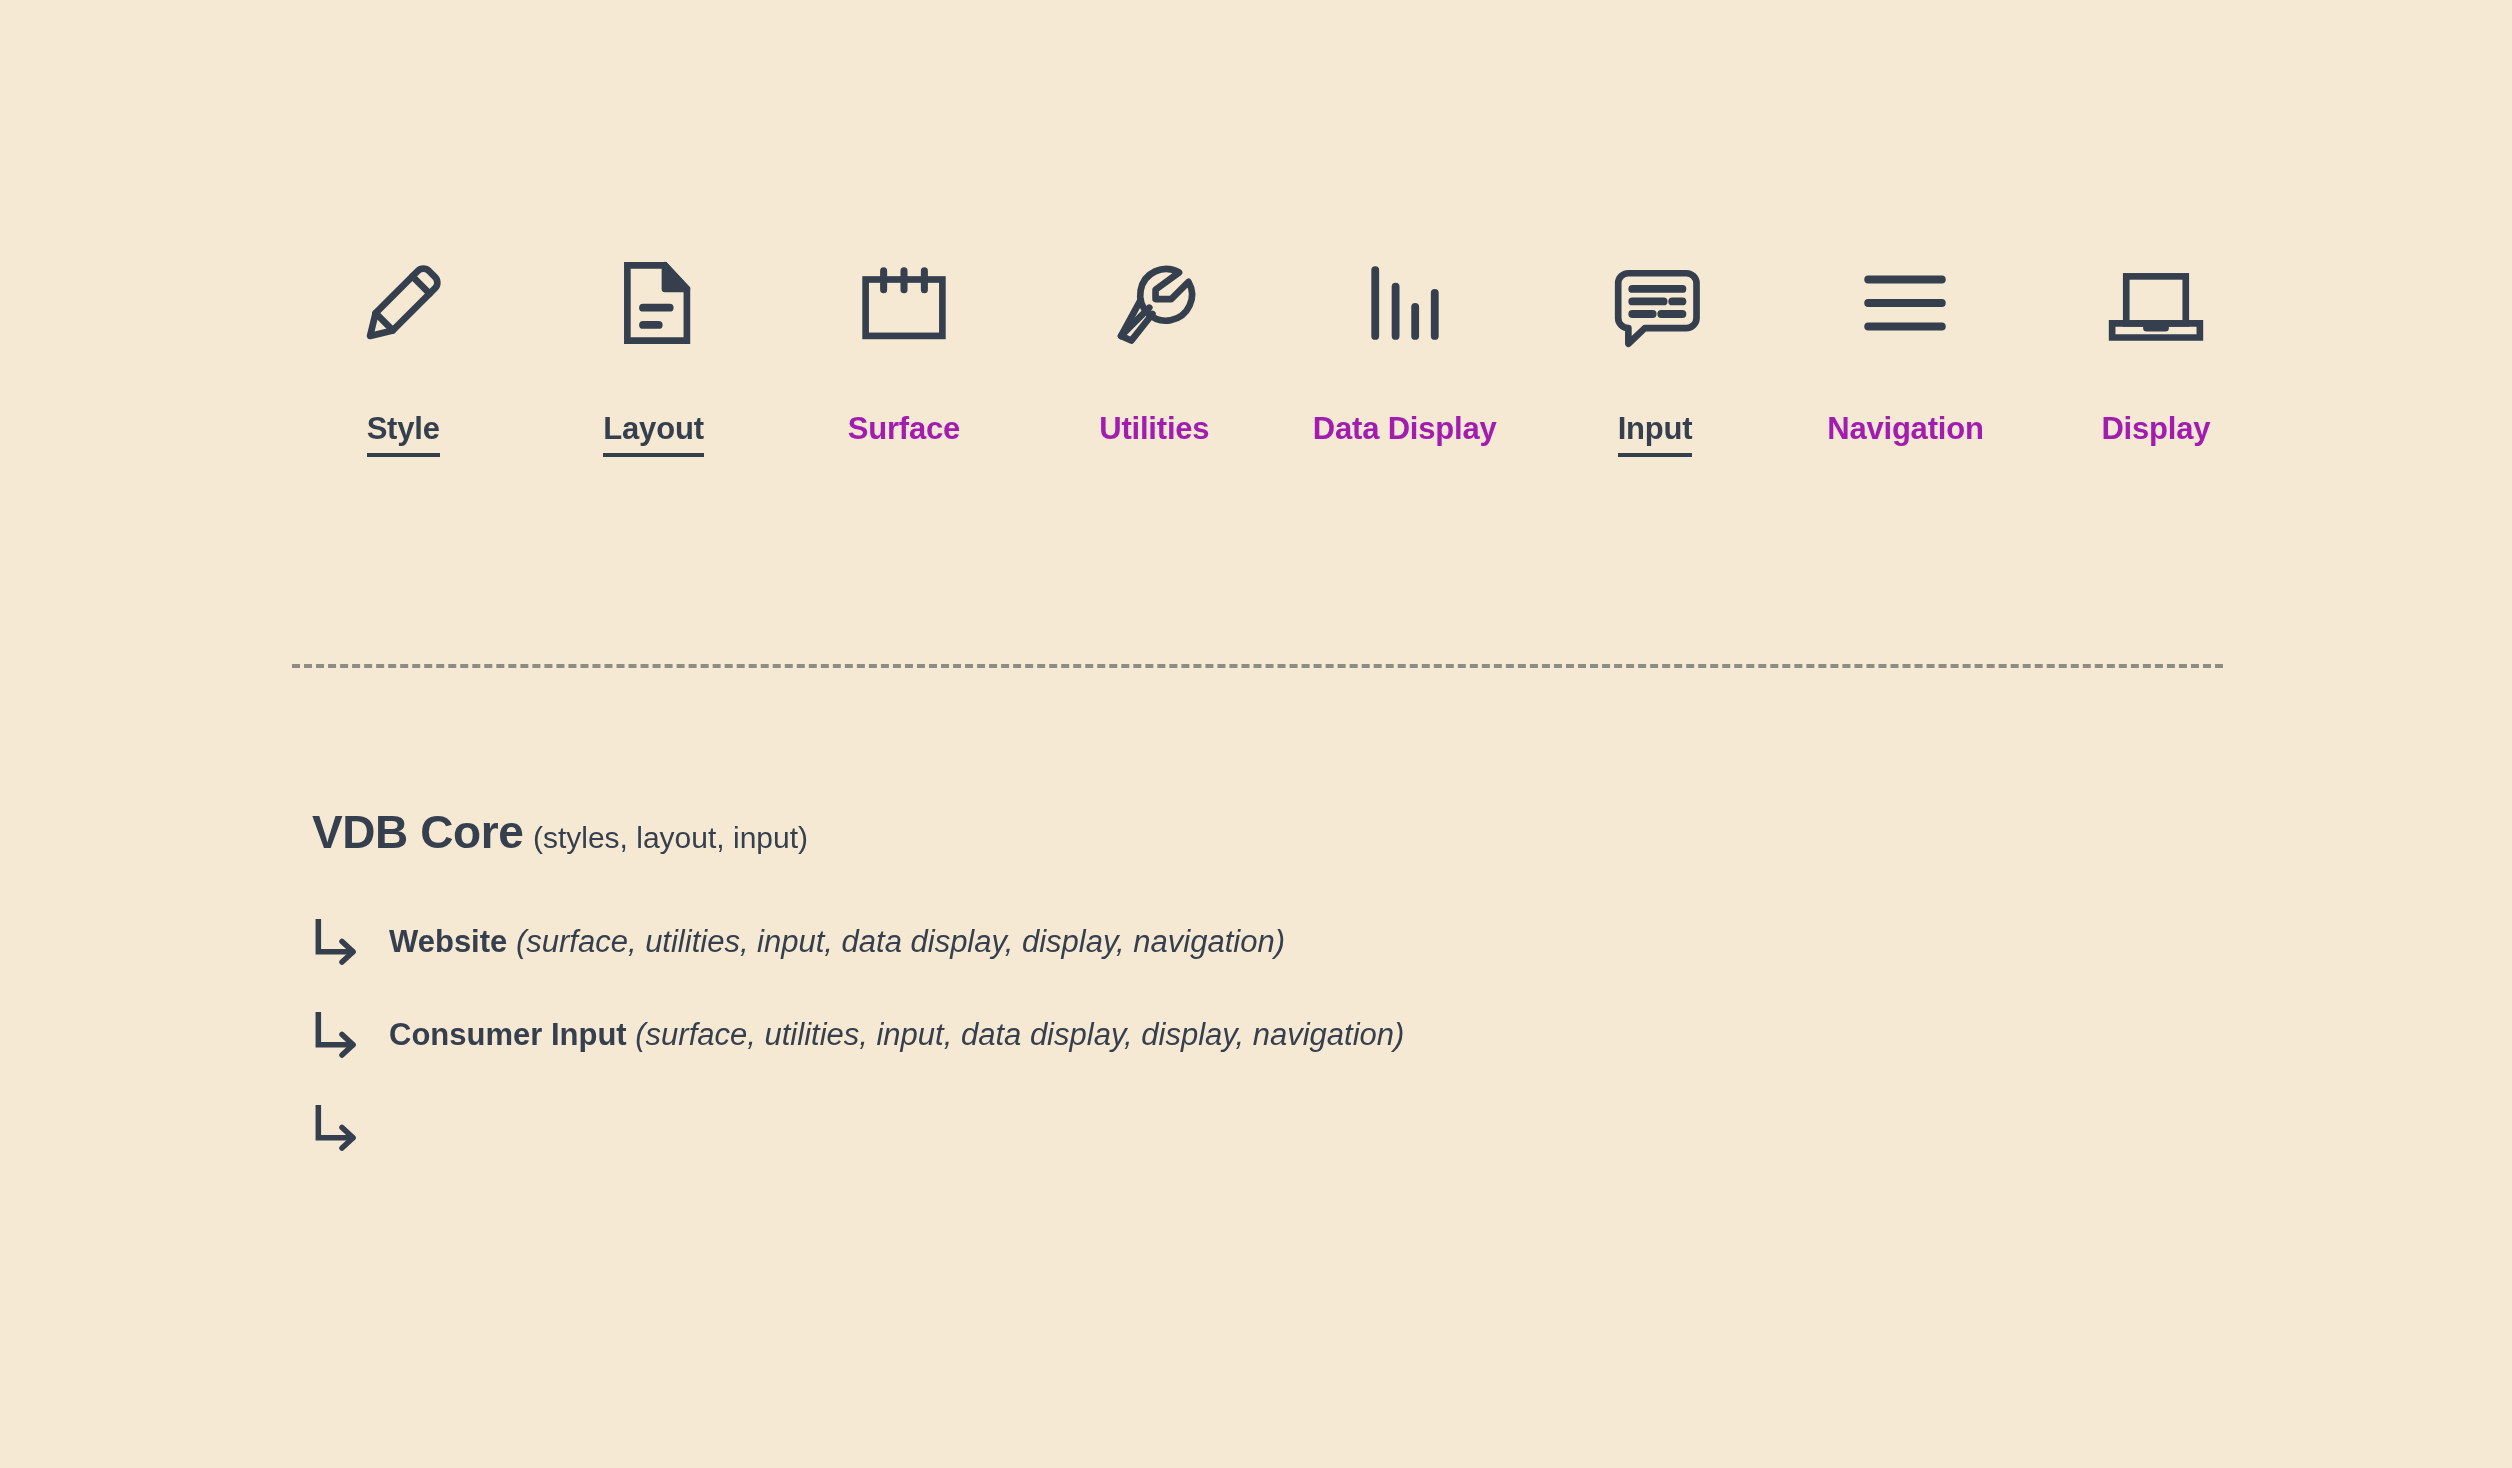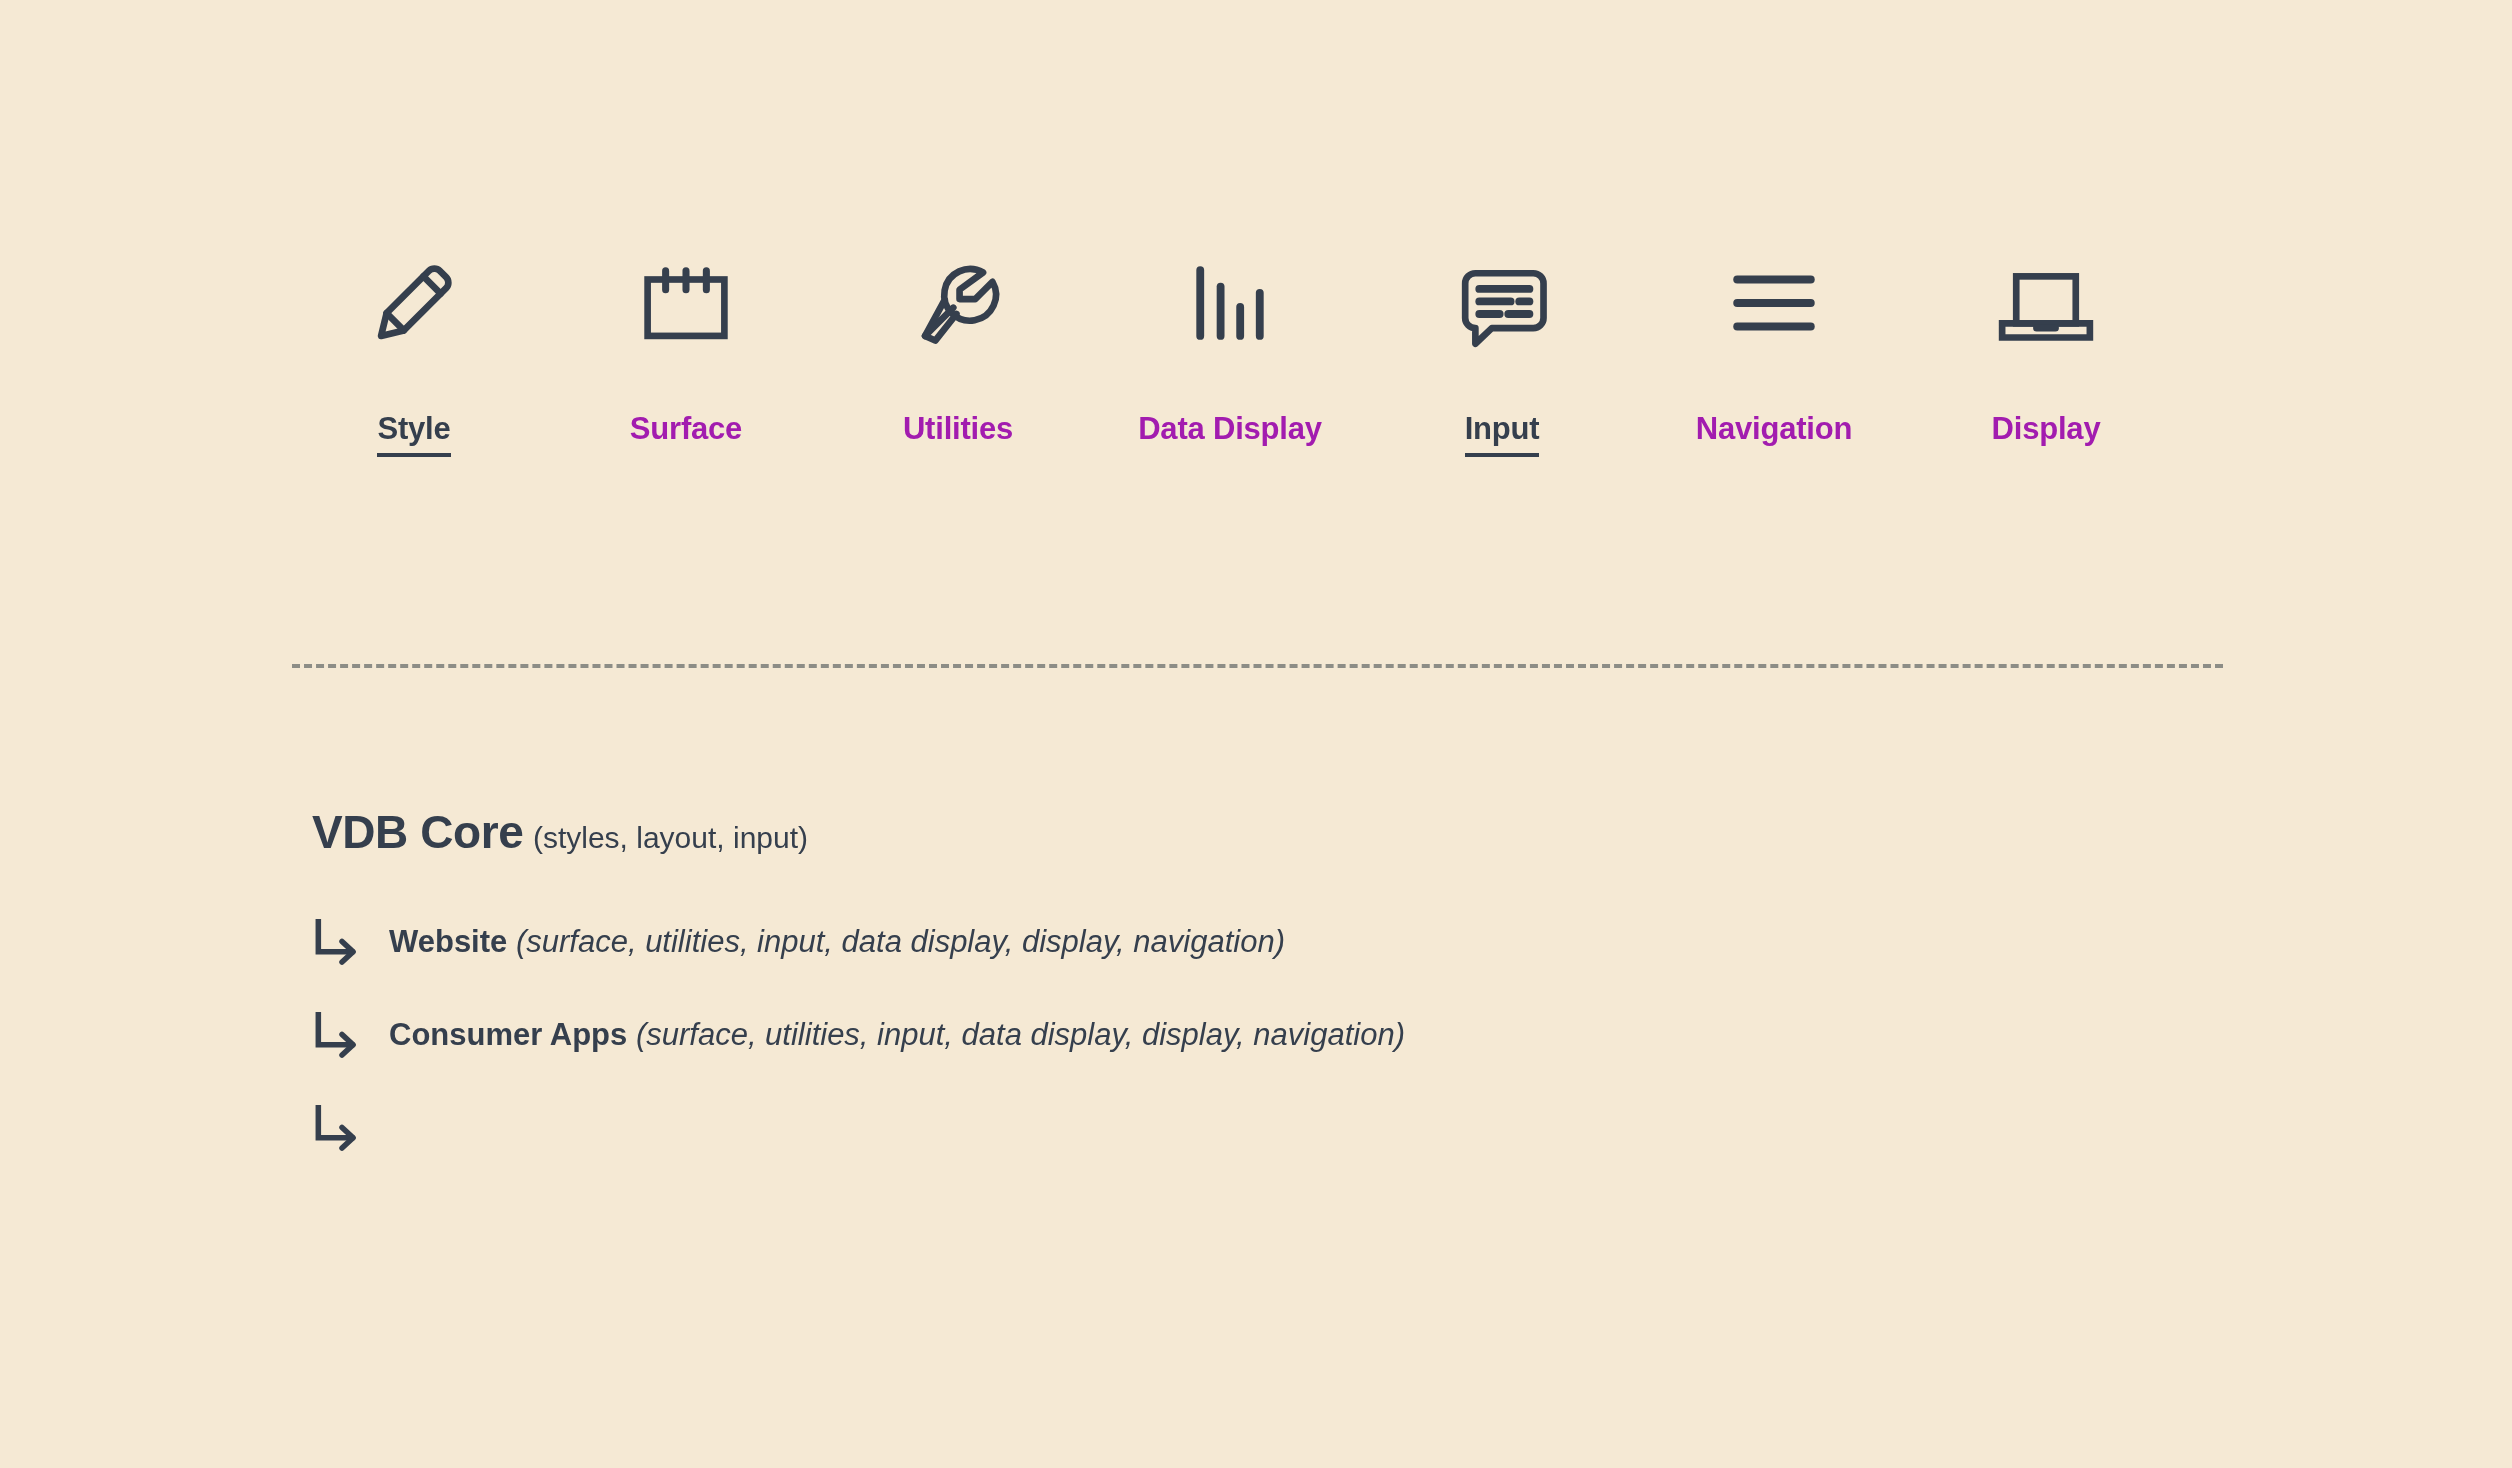--- a/index.html
+++ b/index.html
@@ -148,20 +148,31 @@
       <div class="category-icon">
         <svg width="94" height="94" viewBox="0 0 120 120" fill="none" stroke="#353f4d" stroke-width="8.5" stroke-linecap="round" stroke-linejoin="round">
           <path d="M18 102 L25 73 L79 19 A10 10 0 0 1 93 19 L101 27 A10 10 0 0 1 101 41 L47 95 Z"></path>
           <path d="M25 73 L47 95"></path>
           <path d="M72 26 L94 48"></path>
         </svg>
       </div>
       <div class="category-label">Style</div>
     </div>
 
+    <div class="category-item is-active">
+      <div class="category-icon">
+        <svg width="94" height="94" viewBox="0 0 120 120" fill="none" stroke="#353f4d" stroke-width="8.5" stroke-linecap="square" stroke-linejoin="miter">
+          <path d="M26 12 L74 12 L102 42 L102 108 L26 108 Z"></path>
+          <path d="M74 12 L74 42 L102 42 Z" fill="#353f4d" stroke="#353f4d" stroke-width="8.5" stroke-linejoin="round"></path>
+          <path d="M46 66 L80 66" stroke-linecap="round" stroke-width="10"></path>
+          <path d="M46 88 L66 88" stroke-linecap="round" stroke-width="10"></path>
+        </svg>
+      </div>
+      <div class="category-label">Layout</div>
+    </div>
 
     <div class="category-item">
       <div class="category-icon">
         <svg width="102" height="94" viewBox="0 0 130 120" fill="none" stroke="#353f4d" stroke-width="8.5" stroke-linecap="square" stroke-linejoin="miter">
           <rect x="16" y="30" width="98" height="72"></rect>
           <path d="M39 19 L39 43" stroke-linecap="round" stroke-width="9"></path>
           <path d="M65 19 L65 43" stroke-linecap="round" stroke-width="9"></path>
           <path d="M91 19 L91 43" stroke-linecap="round" stroke-width="9"></path>
         </svg>
       </div>
@@ -247,21 +258,21 @@
       <span class="row-text"><span class="row-name">Website</span> <span class="row-paren">(surface, utilities, input, data display, display, navigation)</span></span>
     </div>
 
     <div class="hierarchy-row">
       <span class="branch-icon">
         <svg width="49" height="49" viewBox="0 0 62 62" fill="none" stroke="#353f4d" stroke-width="7" stroke-linecap="square" stroke-linejoin="miter">
           <path d="M8 6 L8 44 L50 44"></path>
           <path d="M38 31 L52 44 L38 57" stroke-linecap="round" stroke-linejoin="round"></path>
         </svg>
       </span>
-      <span class="row-text"><span class="row-name">Consumer Apps</span> <span class="row-paren">(surface, utilities, input, data display, display, navigation)</span></span>
+      <span class="row-text"><span class="row-name">Consumer Input</span> <span class="row-paren">(surface, utilities, input, data display, display, navigation)</span></span>
     </div>
 
     <div class="hierarchy-row">
       <span class="branch-icon">
         <svg width="49" height="49" viewBox="0 0 62 62" fill="none" stroke="#353f4d" stroke-width="7" stroke-linecap="square" stroke-linejoin="miter">
           <path d="M8 6 L8 44 L50 44"></path>
           <path d="M38 31 L52 44 L38 57" stroke-linecap="round" stroke-linejoin="round"></path>
         </svg>
       </span>
     </div>

